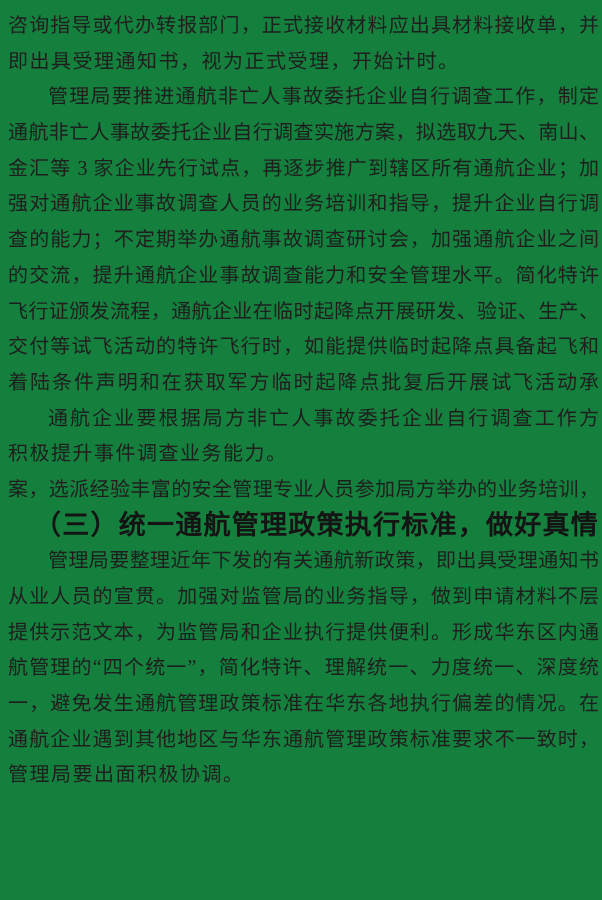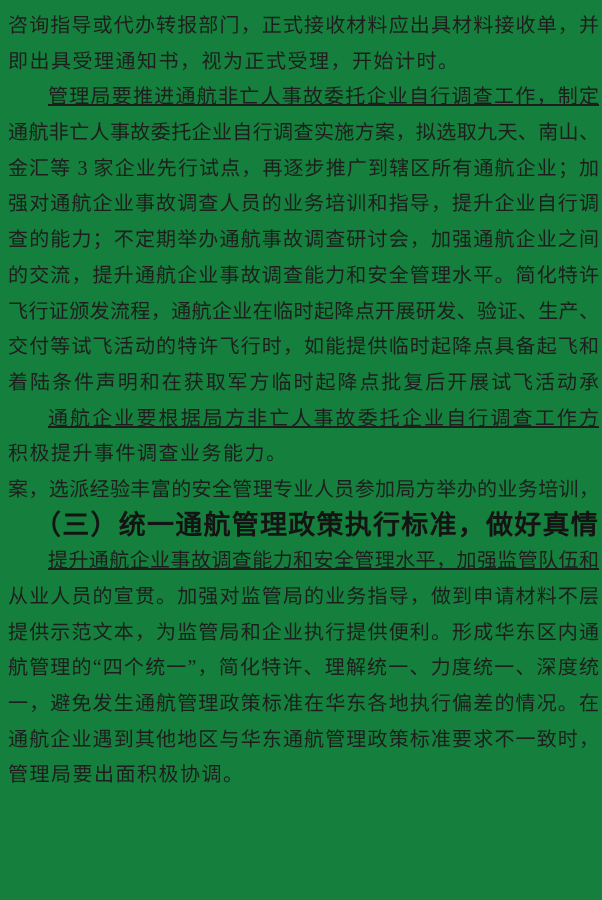--- a/index.html
+++ b/index.html
@@ -24,21 +24,21 @@
     text-align: justify;
     text-align-last: justify;
     overflow: hidden;
     word-break: break-all;
   }
   .line.end {
     text-align-last: left;
     letter-spacing: 1.5px;
     font-family: Liberation Serif, serif;
   }
-  .line.indent { text-indent: 40px; text-decoration: underline; }
+  .line.indent { text-indent: 40px; }
   .line.heading {
     font-weight: 700;
     font-size: 27px;
     text-align-last: left;
     text-indent: 26px;
     letter-spacing: 1.2px;
     color: #141414;
   }
 </style>
 </head>
@@ -67,21 +67,21 @@
     <div class="line indent">通航企业要根据局方非亡人事故委托企业自行调查工作方</div>
     <div class="line end">积极提升事件调查业务能力。</div>
     <div class="line">案，选派经验丰富的安全管理专业人员参加局方举办的业务培训，</div>
   </div>
 
   <div class="para">
     <div class="line heading">（三）统一通航管理政策执行标准，做好真情服务工作</div>
   </div>
 
   <div class="para">
-    <div class="line indent">提升通航企业事故调查能力和安全管理水平，加强监管队伍和</div>
+    <div class="line indent">管理局要整理近年下发的有关通航新政策，即出具受理通知书</div>
     <div class="line">从业人员的宣贯。加强对监管局的业务指导，做到申请材料不层</div>
     <div class="line">提供示范文本，为监管局和企业执行提供便利。形成华东区内通</div>
     <div class="line">航管理的“四个统一”，简化特许、理解统一、力度统一、深度统</div>
     <div class="line">一，避免发生通航管理政策标准在华东各地执行偏差的情况。在</div>
     <div class="line">通航企业遇到其他地区与华东通航管理政策标准要求不一致时，</div>
     <div class="line end">管理局要出面积极协调。</div>
   </div>
 
 </div>
 

